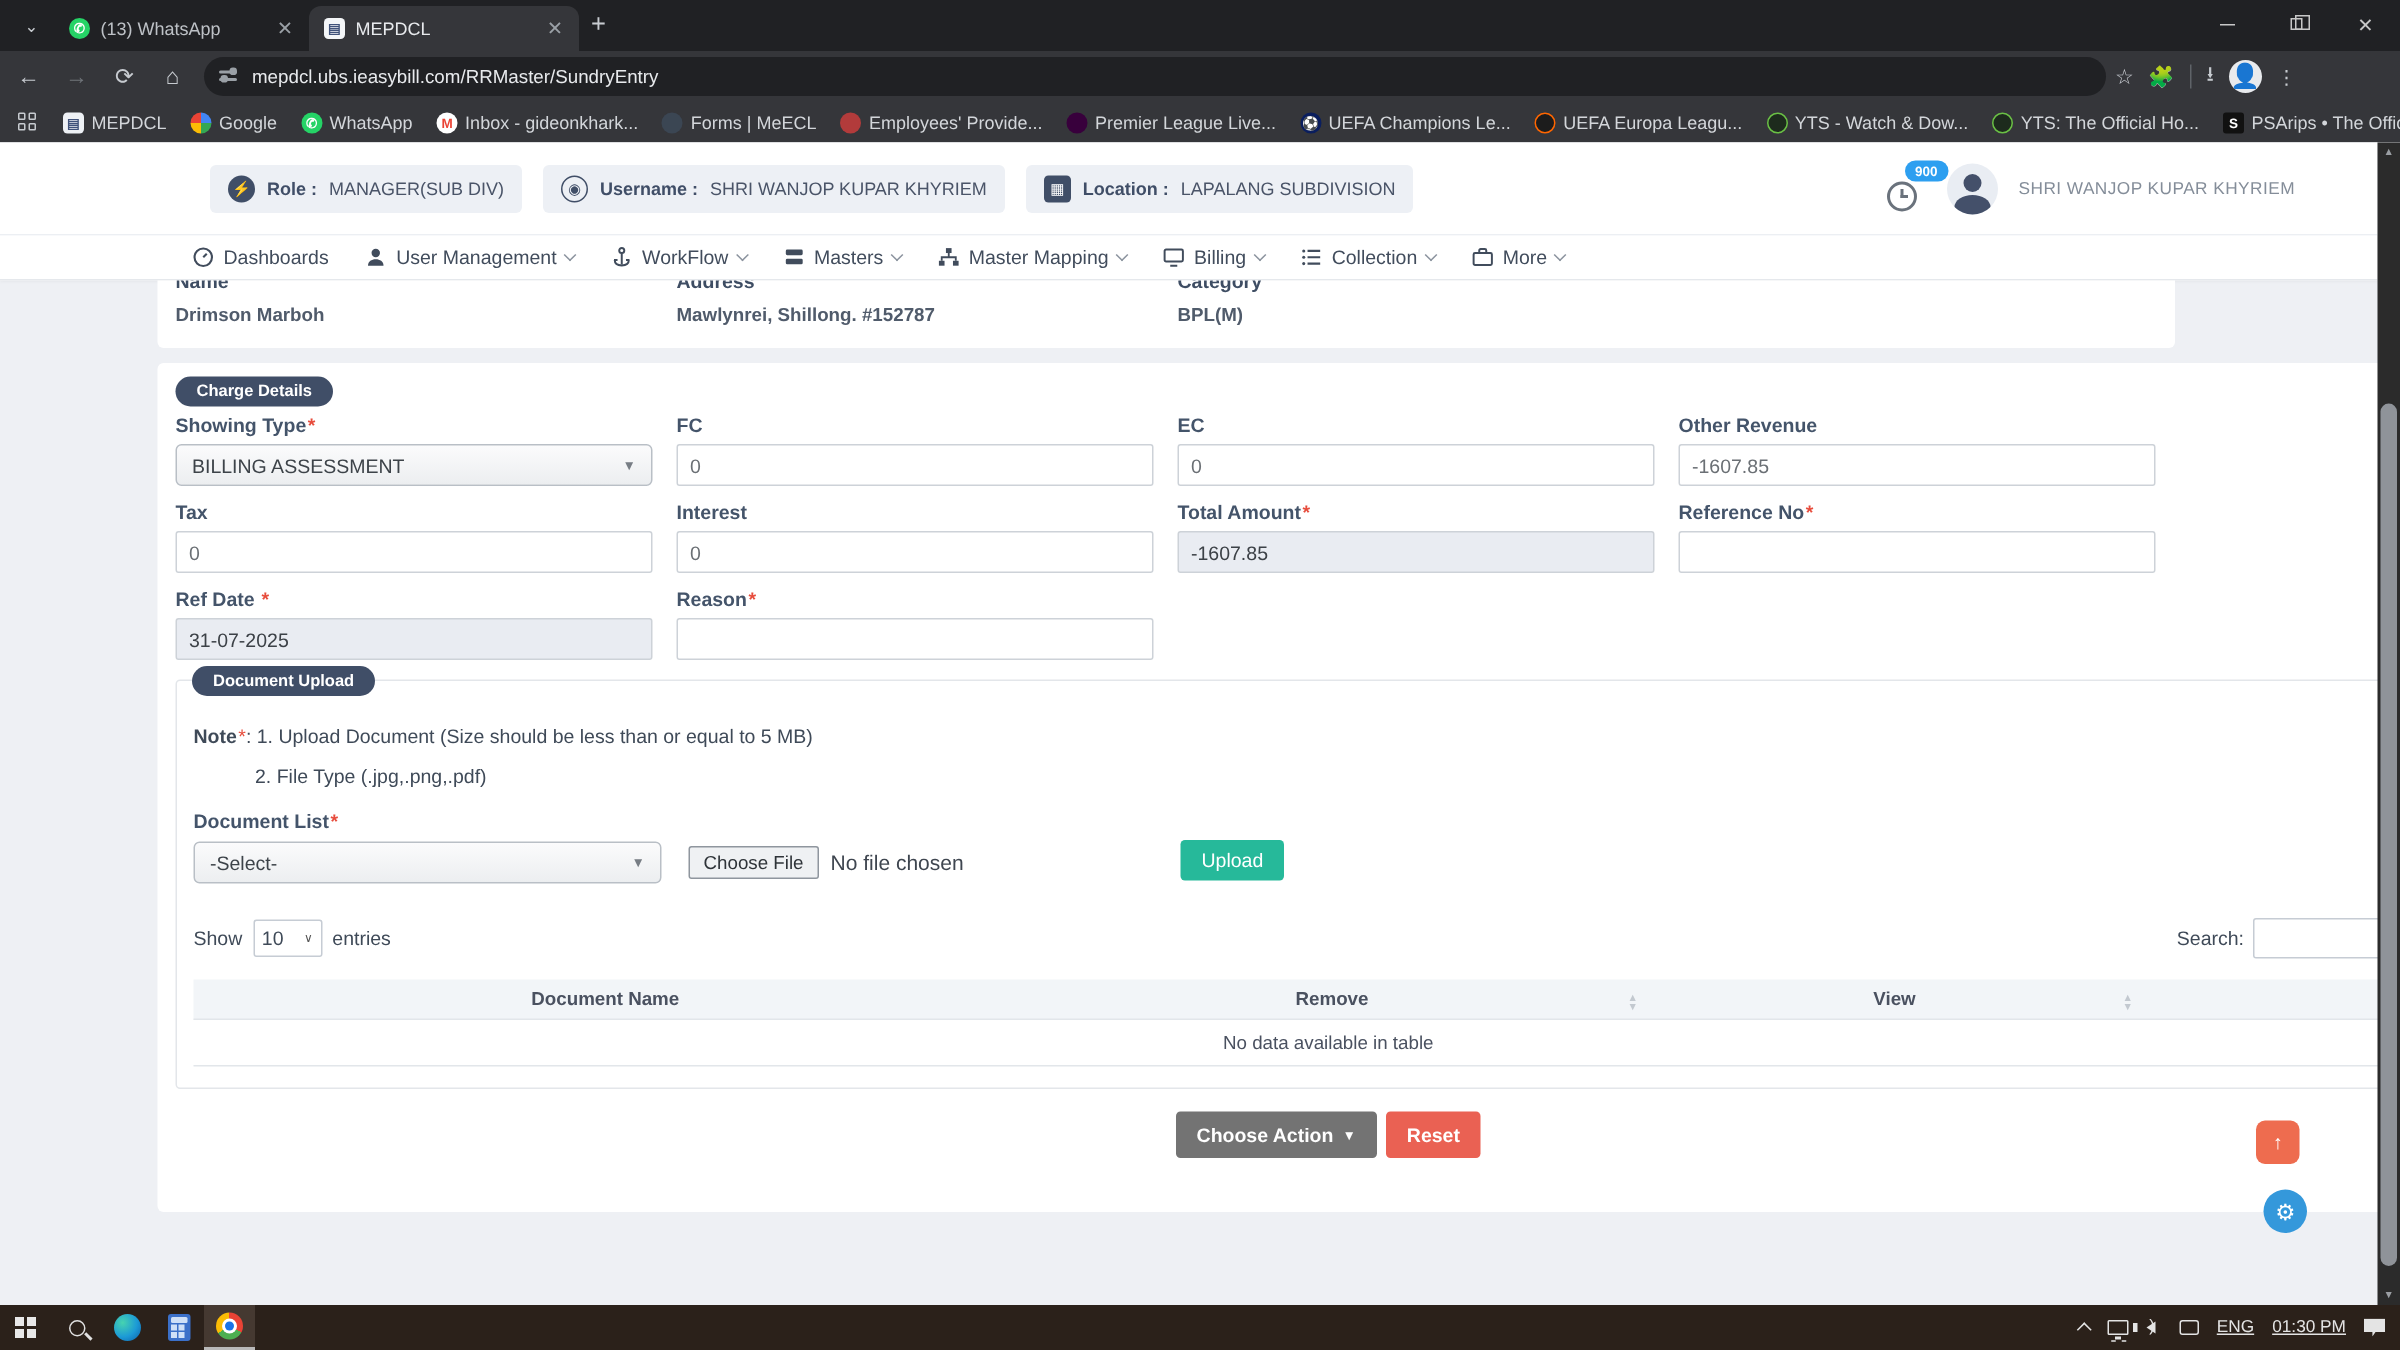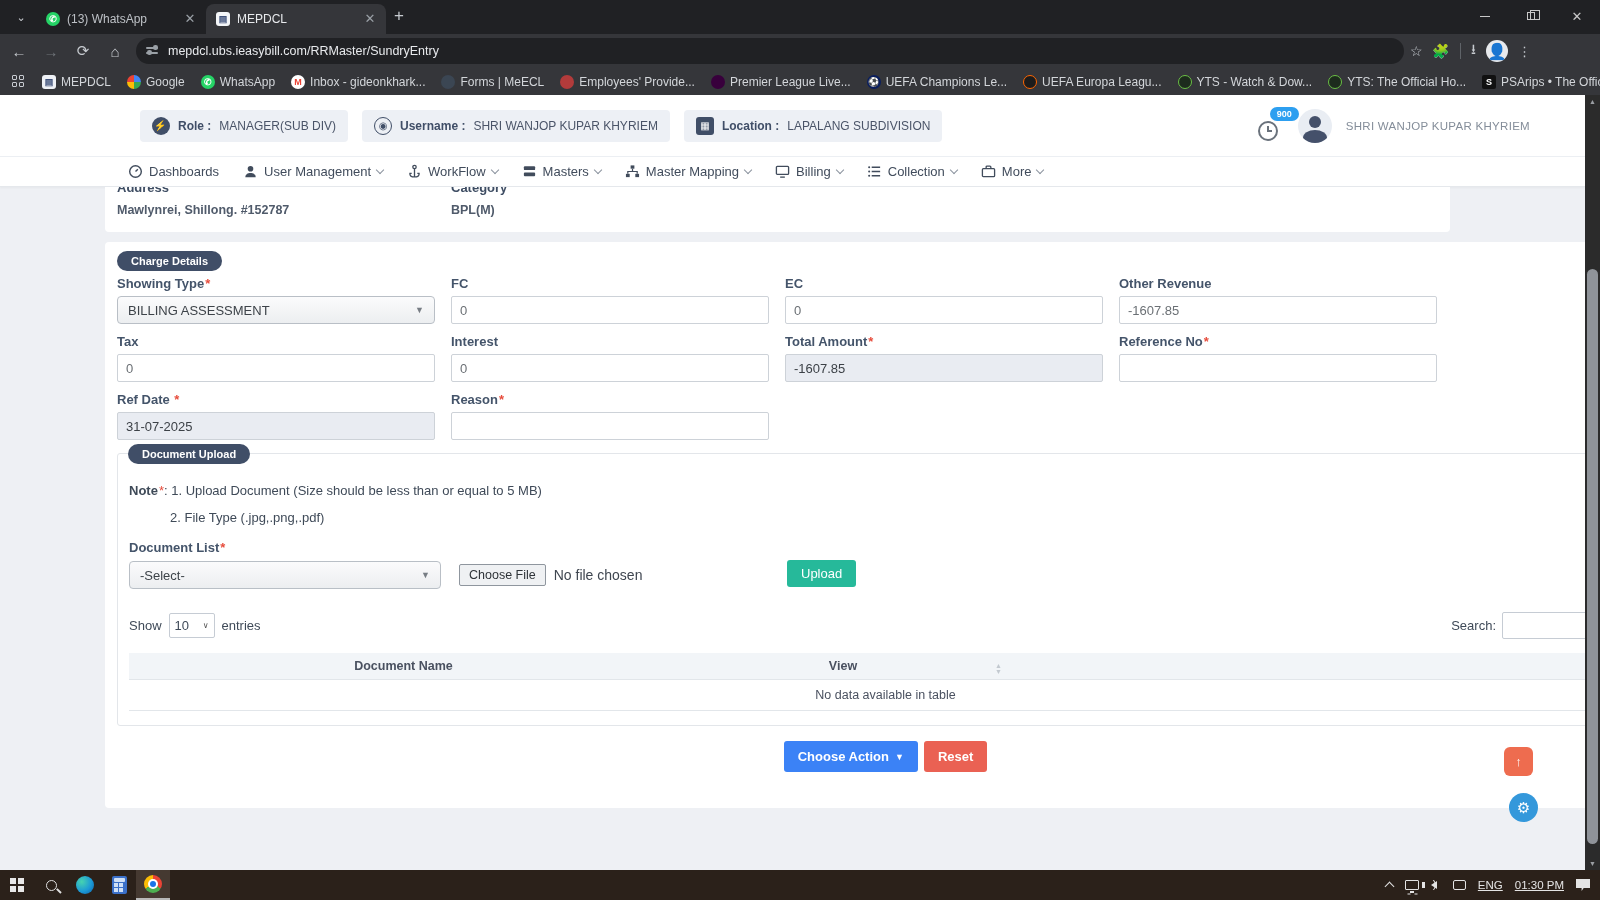--- a/index.html
+++ b/index.html
@@ -114,21 +114,21 @@
   .dt-th.c1 { width:549px; } .dt-th.c2 { width:420px; } .dt-th.c3 { width:330px; }
   .sort-glyph { position:absolute; right:6px; top:4px; display:flex; flex-direction:column; line-height:6px; font-size:7px; color:#c3c9d0; }
   .dt-empty { height:30px; display:flex; align-items:center; justify-content:center; font-size:12.5px; color:#4a5160; }
   .summary-row { margin-top:12px; display:flex; align-items:center; }
   .summary-text { font-size:12.5px; color:#5a6270; }
   .pager { margin-left:auto; display:flex; }
   .page-btn { border:1px solid #dfe3e8; background:#fff; color:#8b939c; font-size:12px; padding:6px 12px; font-family:"Liberation Sans",sans-serif; }
   .page-btn + .page-btn { border-left:none; }
   .actions-row { margin-top:15px; display:flex; justify-content:center; gap:6px; }
   .action-btn { border:none; border-radius:3px; color:#fff; font-size:13px; font-weight:bold; padding:8px 14px; font-family:"Liberation Sans",sans-serif; display:flex; align-items:center; gap:6px; }
-  .action-teal { background:#3b82f6;justify-content:center; }
+  .action-teal { background:#737373;justify-content:center; }
   .action-red { background:#ea6153; }
   .btn-caret { font-size:9px; }
 
   .page-footer { position:absolute; top:628px; left:0; width:1585px; text-align:center; font-size:13.5px; font-weight:bold; color:#2b3442; }
   .fab-top { position:absolute; top:652px; left:1504px; width:29px; height:29px; background:#ee6c4f; border-radius:6px; color:#fff; display:flex; align-items:center; justify-content:center; font-size:13px; }
   .fab-gear { position:absolute; top:698px; left:1509px; width:29px; height:29px; background:#3498db; border-radius:50%; color:#fff; display:flex; align-items:center; justify-content:center; font-size:15px; }
 
   
   .taskbar { position:absolute; top:870px; left:0; width:1600px; height:30px; background:#2b211a; display:flex; align-items:center; }
   .tb-ico { width:34px; height:30px; display:flex; align-items:center; justify-content:center; }
@@ -376,20 +376,24 @@
         <span>More</span>
           <span class="chev"></span>
       </div>
     </div>
 
     <div class="content">
 
       <div class="consumer-card">
         <div class="consumer-inner">
           <div>
+            <div class="clabel">Name</div>
+            <div class="cvalue">Drimson Marboh</div>
+          </div>
+          <div>
             <div class="clabel">Address</div>
             <div class="cvalue">Mawlynrei, Shillong. #152787</div>
           </div>
           <div>
             <div class="clabel">Category</div>
             <div class="cvalue">BPL(M)</div>
           </div>
         </div>
       </div>
 
@@ -474,20 +478,24 @@
             </div>
             <div class="search-group">
               <span>Search:</span>
               <input class="search-input" value="" style="">
             </div>
           </div>
 
           <div class="dtable">
             <div class="dt-head">
               <div class="dt-th c1">Document Name</div>
+              <div class="dt-th c2"><span>Remove</span><span class="sort-glyph">
+                    <span>▲</span>
+                    <span>▼</span>
+                  </span></div>
               <div class="dt-th c3"><span>View</span><span class="sort-glyph">
                     <span>▲</span>
                     <span>▼</span>
                   </span></div>
             </div>
             <div class="dt-empty">No data available in table</div>
           </div>
 
         </div>
 

